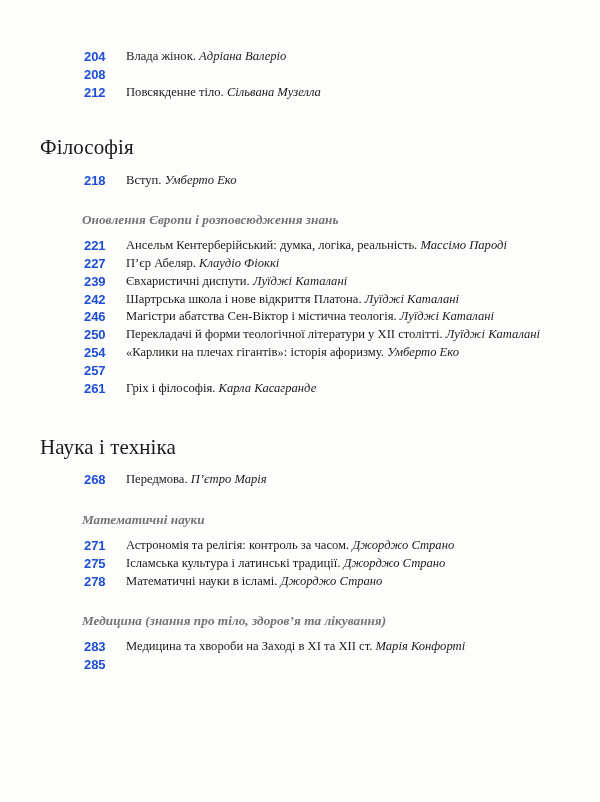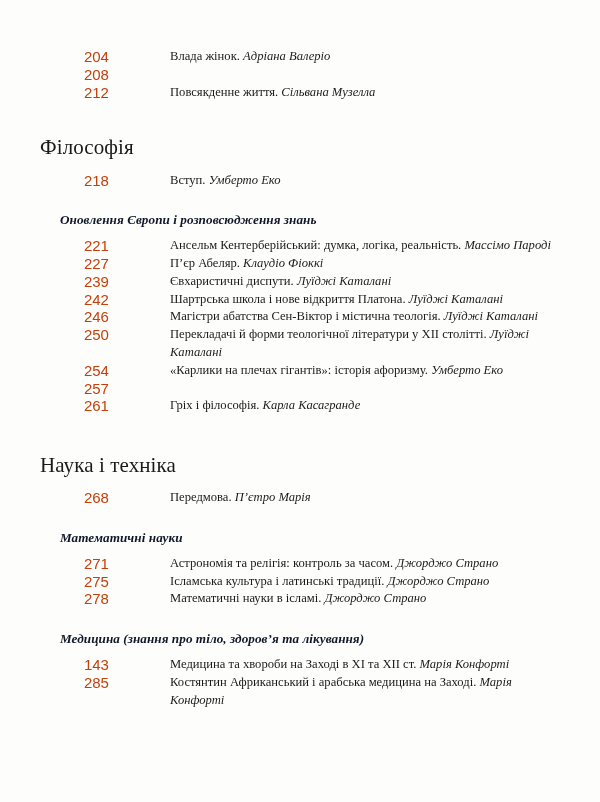--- a/index.html
+++ b/index.html
@@ -29,32 +29,31 @@
     align-items: flex-start;
     padding-left: 84px;
     padding-right: 40px;
     line-height: 17.8px;
     font-size: 12.6px;
   }
 
   .entry-page {
     flex: 0 0 auto;
     width: 42px;
-    font-weight: normal;
-    font-size: 15px;
+    font-weight: bold;
+    font-size: 13px;
     letter-spacing: -0.1px;
-    color: #c2410c;
+    color: #1d4ed8;
     font-family: "Liberation Sans", "DejaVu Sans", sans-serif;
     text-align: left;
   }
 
   .entry-body {
     flex: 1 1 auto;
     color: #1b1b1b;
-    margin-left: 44px;
   }
 
   .entry-body .author {
     font-style: italic;
   }
 
   
   .section-title {
     font-size: 21px;
     font-weight: normal;
@@ -62,22 +61,22 @@
     color: #1a1a1a;
     padding-left: 40px;
     letter-spacing: 0.1px;
   }
 
   
   .subsection-title {
     font-size: 13.2px;
     font-weight: bold;
     font-style: italic;
-    color: #0f172a;
-    padding-left: 60px;
+    color: #737373;
+    padding-left: 82px;
     line-height: 17.8px;
     letter-spacing: 0.05px;
   }
 
   
   .sp-top-group   { height: 48px; }
   .sp-before-sect { height: 34px; }
   .sp-after-sect  { height: 12px; }
   .sp-before-sub  { height: 22px; }
   .sp-after-sub   { height: 8px; }
@@ -96,21 +95,21 @@
       <span class="entry-page">204</span>
       <span class="entry-body"><span>Влада жінок.</span> <span class="author">Адріана Валеріо</span></span>
     </div>
 
     <div class="entry">
       <span class="entry-page">208</span>
     </div>
 
     <div class="entry">
       <span class="entry-page">212</span>
-      <span class="entry-body"><span>Повсякденне життя.</span> <span class="author">Сільвана Музелла</span></span>
+      <span class="entry-body"><span>Повсякденне тіло.</span> <span class="author">Сільвана Музелла</span></span>
     </div>
 
   </div>
 
   <div class="sp-before-sect"></div>
 
   <div>
 
     <div class="section-title">Філософія</div>
 
@@ -217,25 +216,24 @@
 
     <div class="sp-before-sub"></div>
 
     <div class="subsection-title">Медицина (знання про тіло, здоров’я та лікування)</div>
 
     <div class="sp-after-sub"></div>
 
     <div>
 
       <div class="entry">
-        <span class="entry-page">143</span>
+        <span class="entry-page">283</span>
         <span class="entry-body"><span>Медицина та хвороби на Заході в XI та XII ст.</span> <span class="author">Марія Конфорті</span></span>
       </div>
 
       <div class="entry">
         <span class="entry-page">285</span>
-        <span class="entry-body"><span>Костянтин Африканський і арабська медицина на Заході.</span> <span class="author">Марія Конфорті</span></span>
       </div>
 
     </div>
   </div>
 
 </div>
 
 </body></html>

